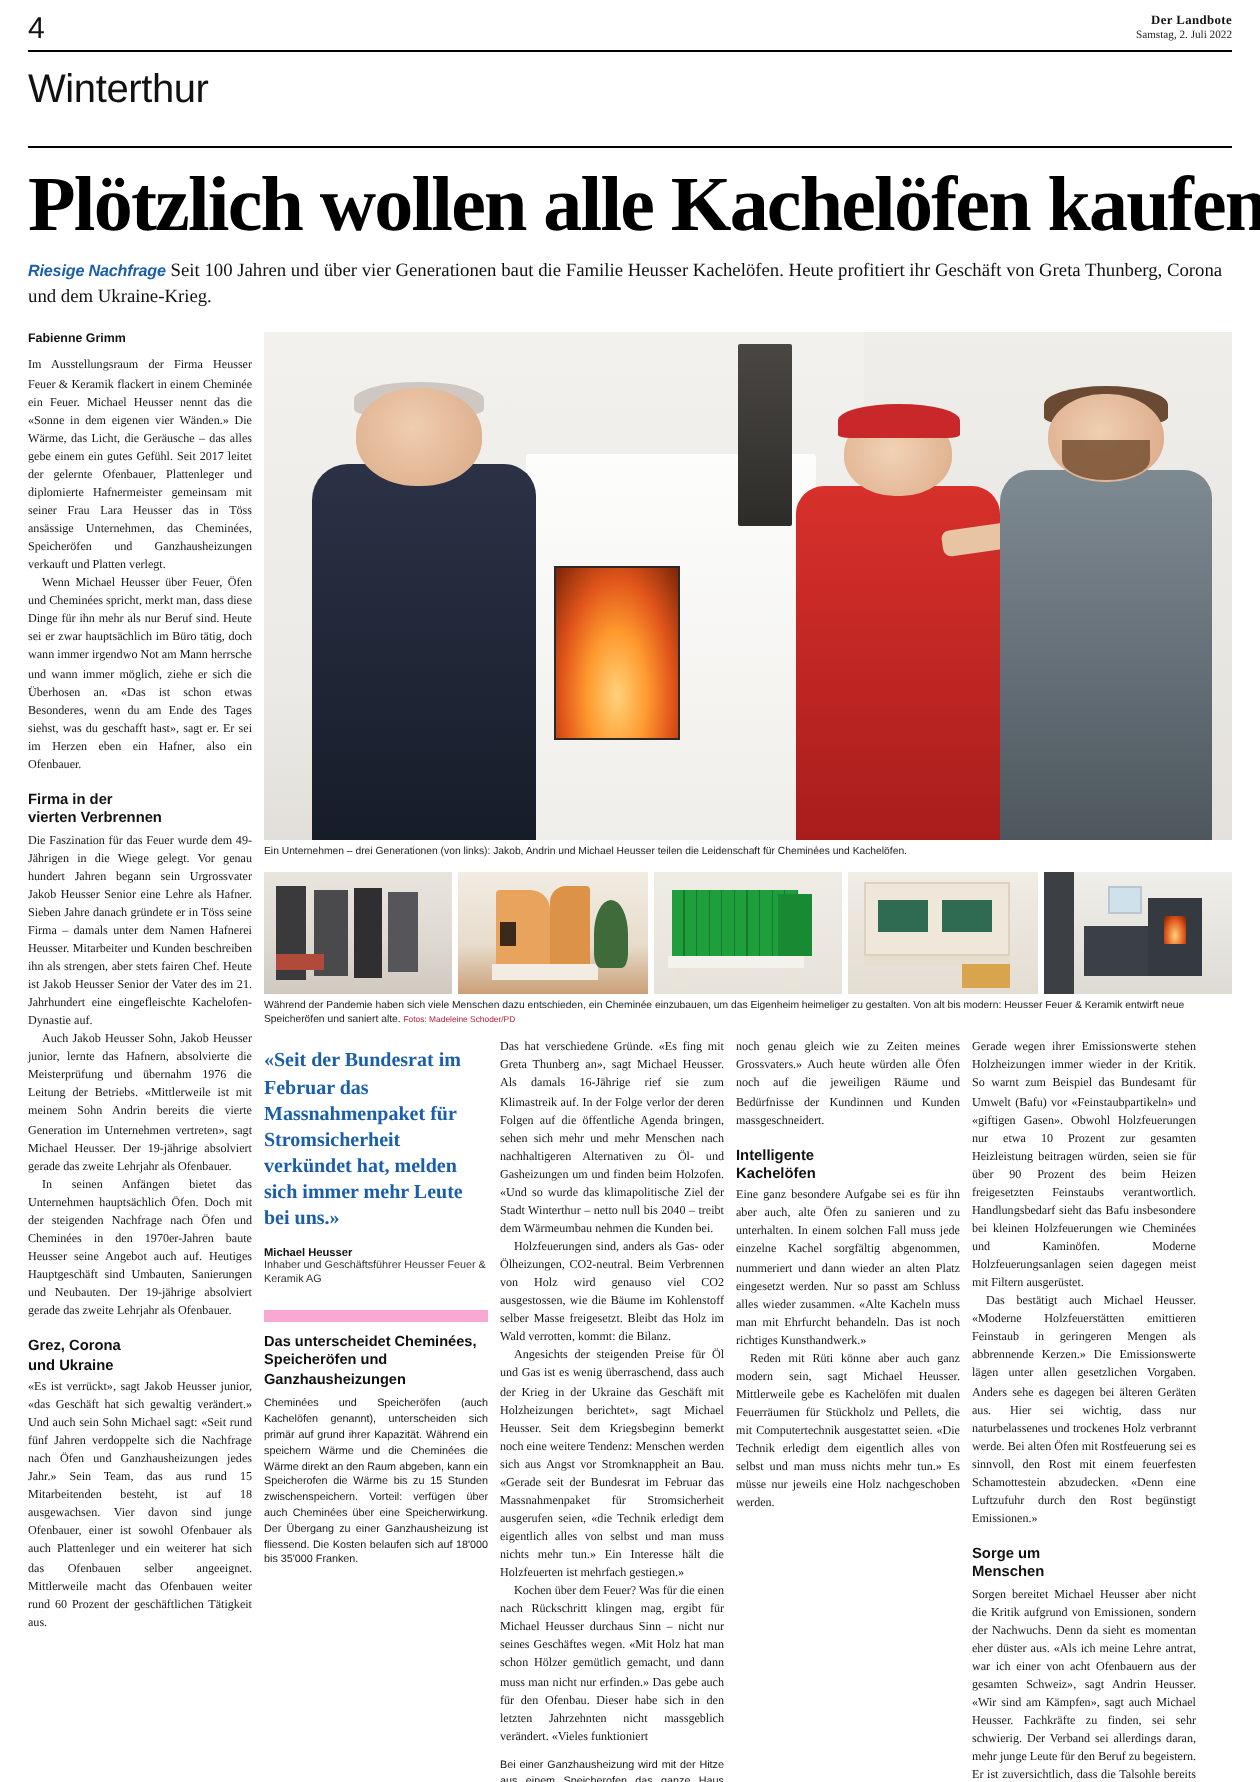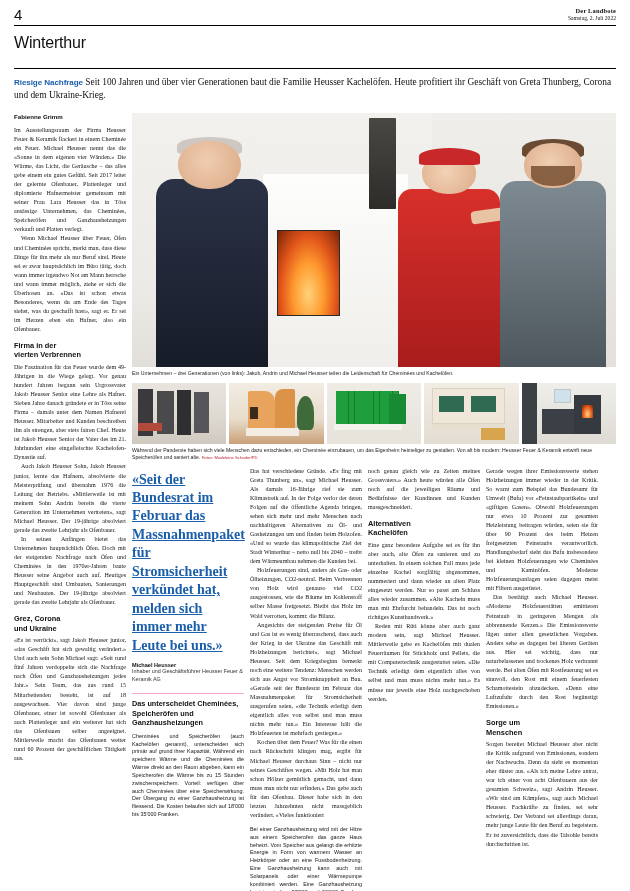--- a/index.html
+++ b/index.html
@@ -17,32 +17,32 @@
               padding-top: 7px; }
   .folio { font-family: "Liberation Sans", sans-serif; font-size: 15px; font-weight: 400;
            line-height: 1; color: #111; }
   .masthead-right { text-align: right; line-height: 1.25; }
   .paper-name { font-family: "Liberation Serif", serif; font-weight: 700; font-size: 6.4px;
                 letter-spacing: .2px; color: #111; }
   .paper-date { font-family: "Liberation Serif", serif; font-size: 5.6px; color: #222; }
   .rule-top { border-top: 1px solid #000; margin-top: 3px; }
 
   
-  .section-title { font-family: "Liberation Sans", sans-serif; font-size: 16px;
+  .section-title { font-family: "Liberation Sans", sans-serif; font-size: 20px;
                    font-weight: 400; letter-spacing: -.2px; margin-top: 8px; color: #111; }
 
   .rule-head { border-top: 1px solid #000; margin-top: 16px; }
 
   
   .headline { font-family: "Liberation Serif", serif; font-weight: 700;
               font-size: 39px; line-height: 1.02; letter-spacing: -.9px;
               margin-top: 9px; color: #000; white-space: nowrap; }
   .lead { margin-top: 7px; font-size: 9.4px; line-height: 1.42; color: #111; }
   .kicker { color: #1b5faa; font-family: "Liberation Sans", sans-serif;
-            font-weight: 700; font-size: 8.1px; letter-spacing: -.1px; }
+            font-weight: 700; font-size: 8.1px; letter-spacing: -.1px; font-style: italic; }
 
   
   .content { display: flex; gap: 6px; margin-top: 10px; }
   .col { width: 112px; flex: 0 0 112px; }
   .colwide { flex: 1 1 auto; }
 
   .byline { font-family: "Liberation Sans", sans-serif; font-weight: 700;
             font-size: 6.2px; color: #111; margin-bottom: 6px; }
 
   .bodytext { font-size: 6.05px; line-height: 1.5; text-align: justify;
@@ -60,29 +60,29 @@
   .caption { font-family: "Liberation Sans", sans-serif; font-size: 5.15px;
              line-height: 1.35; color: #222; margin-top: 3px; }
   .credit { color: #b23; font-size: 4.2px; }
 
   .photo-strip { display: flex; gap: 3px; margin-top: 6px; }
   .strip-cell { flex: 1 1 0; height: 61px; overflow: hidden; position: relative;
                 background: #ddd; }
 
   
   .pullquote { color: #1b5faa; font-family: "Liberation Serif", serif;
-               font-weight: 700; font-size: 14px; line-height: 1.32;
-               margin-top: 4px; text-decoration: underline; }
+               font-weight: 700; font-size: 10px; line-height: 1.32;
+               margin-top: 4px; }
   .pq-name { font-family: "Liberation Sans", sans-serif; font-weight: 700;
              font-size: 5.6px; color: #111; margin-top: 7px; }
   .pq-role { font-family: "Liberation Sans", sans-serif; font-size: 5.4px;
              line-height: 1.4; color: #333; }
 
   
-  .infobox { border-top: 1px solid #f9a8d4; margin-top: 10px; padding-top: 5px; }
+  .infobox { border-top: 6px solid #f9a8d4; margin-top: 10px; padding-top: 5px; }
   .infobox-title { font-family: "Liberation Sans", sans-serif; font-weight: 700;
                    font-size: 7.3px; line-height: 1.3; color: #111; margin-bottom: 5px; }
   .infobox .bodytext { font-family: "Liberation Sans", sans-serif; font-size: 5.4px;
                        line-height: 1.45; }
 
   .lowercols { display: flex; gap: 6px; }
 
   
   .ph { position: absolute; }
   .room-bg { inset: 0; background: linear-gradient(180deg,#f3f1ee 0%,#eceae6 70%,#e2dfda 100%); }
@@ -137,20 +137,21 @@
       <div class="paper-name">Der Landbote</div>
       <div class="paper-date">Samstag, 2. Juli 2022</div>
     </div>
   </div>
   <div class="rule-top"></div>
 
   <div class="section-title">Winterthur</div>
 
   <div class="rule-head"></div>
 
+  <div class="headline">Plötzlich wollen alle Kachelöfen kaufen</div>
   <div class="lead">
     <span class="kicker">Riesige Nachfrage</span>
     <span>Seit 100 Jahren und über vier Generationen baut die Familie Heusser Kachelöfen. Heute profitiert ihr Geschäft von Greta Thunberg, Corona und dem Ukraine-Krieg.</span>
   </div>
 
   <div class="content">
 
     <div class="col">
       <div class="byline">Fabienne Grimm</div>
       <div class="bodytext">
@@ -266,21 +267,21 @@
             <div class="bodytext">
               <p class="first">Bei einer Ganzhausheizung wird mit der Hitze aus einem Speicherofen das ganze Haus beheizt. Vom Speicher aus gelangt die erhitzte Energie in Form von warmem Wasser an Heizkörper oder an eine Fussbodenheizung. Eine Ganzhausheizung kann auch mit Solarpanels oder einer Wärmepumpe kombiniert werden. Eine Ganzhausheizung kostet zwischen 57'000 und 90'000 Franken. (fgr)</p>
             </div>
           </div>
         </div>
 
         <div class="col">
           <div class="bodytext">
             <p class="first">noch genau gleich wie zu Zeiten meines Grossvaters.» Auch heute würden alle Öfen noch auf die jeweiligen Räume und Bedürfnisse der Kundinnen und Kunden massgeschneidert.</p>
           </div>
-          <div class="subhead" style="white-space:pre-line">Alternativen
+          <div class="subhead" style="white-space:pre-line">Intelligente
 Kachelöfen</div>
           <div class="bodytext">
             <p class="first">Eine ganz besondere Aufgabe sei es für ihn aber auch, alte Öfen zu sanieren und zu unterhalten. In einem solchen Fall muss jede einzelne Kachel sorgfältig abgenommen, nummeriert und dann wieder an alten Platz eingesetzt werden. Nur so passt am Schluss alles wieder zusammen. «Alte Kacheln muss man mit Ehrfurcht behandeln. Das ist noch richtiges Kunsthandwerk.»</p>
             <p>Reden mit Rüti könne aber auch ganz modern sein, sagt Michael Heusser. Mittlerweile gebe es Kachelöfen mit dualen Feuerräumen für Stückholz und Pellets, die mit Computertechnik ausgestattet seien. «Die Technik erledigt dem eigentlich alles von selbst und man muss nichts mehr tun.» Es müsse nur jeweils eine Holz nachgeschoben werden.</p>
           </div>
         </div>
 
         <div class="col">
           <div class="bodytext">
             <p class="first">Gerade wegen ihrer Emissionswerte stehen Holzheizungen immer wieder in der Kritik. So warnt zum Beispiel das Bundesamt für Umwelt (Bafu) vor «Feinstaubpartikeln» und «giftigen Gasen». Obwohl Holzfeuerungen nur etwa 10 Prozent zur gesamten Heizleistung beitragen würden, seien sie für über 90 Prozent des beim Heizen freigesetzten Feinstaubs verantwortlich. Handlungsbedarf sieht das Bafu insbesondere bei kleinen Holzfeuerungen wie Cheminées und Kaminöfen. Moderne Holzfeuerungsanlagen seien dagegen meist mit Filtern ausgerüstet.</p>

